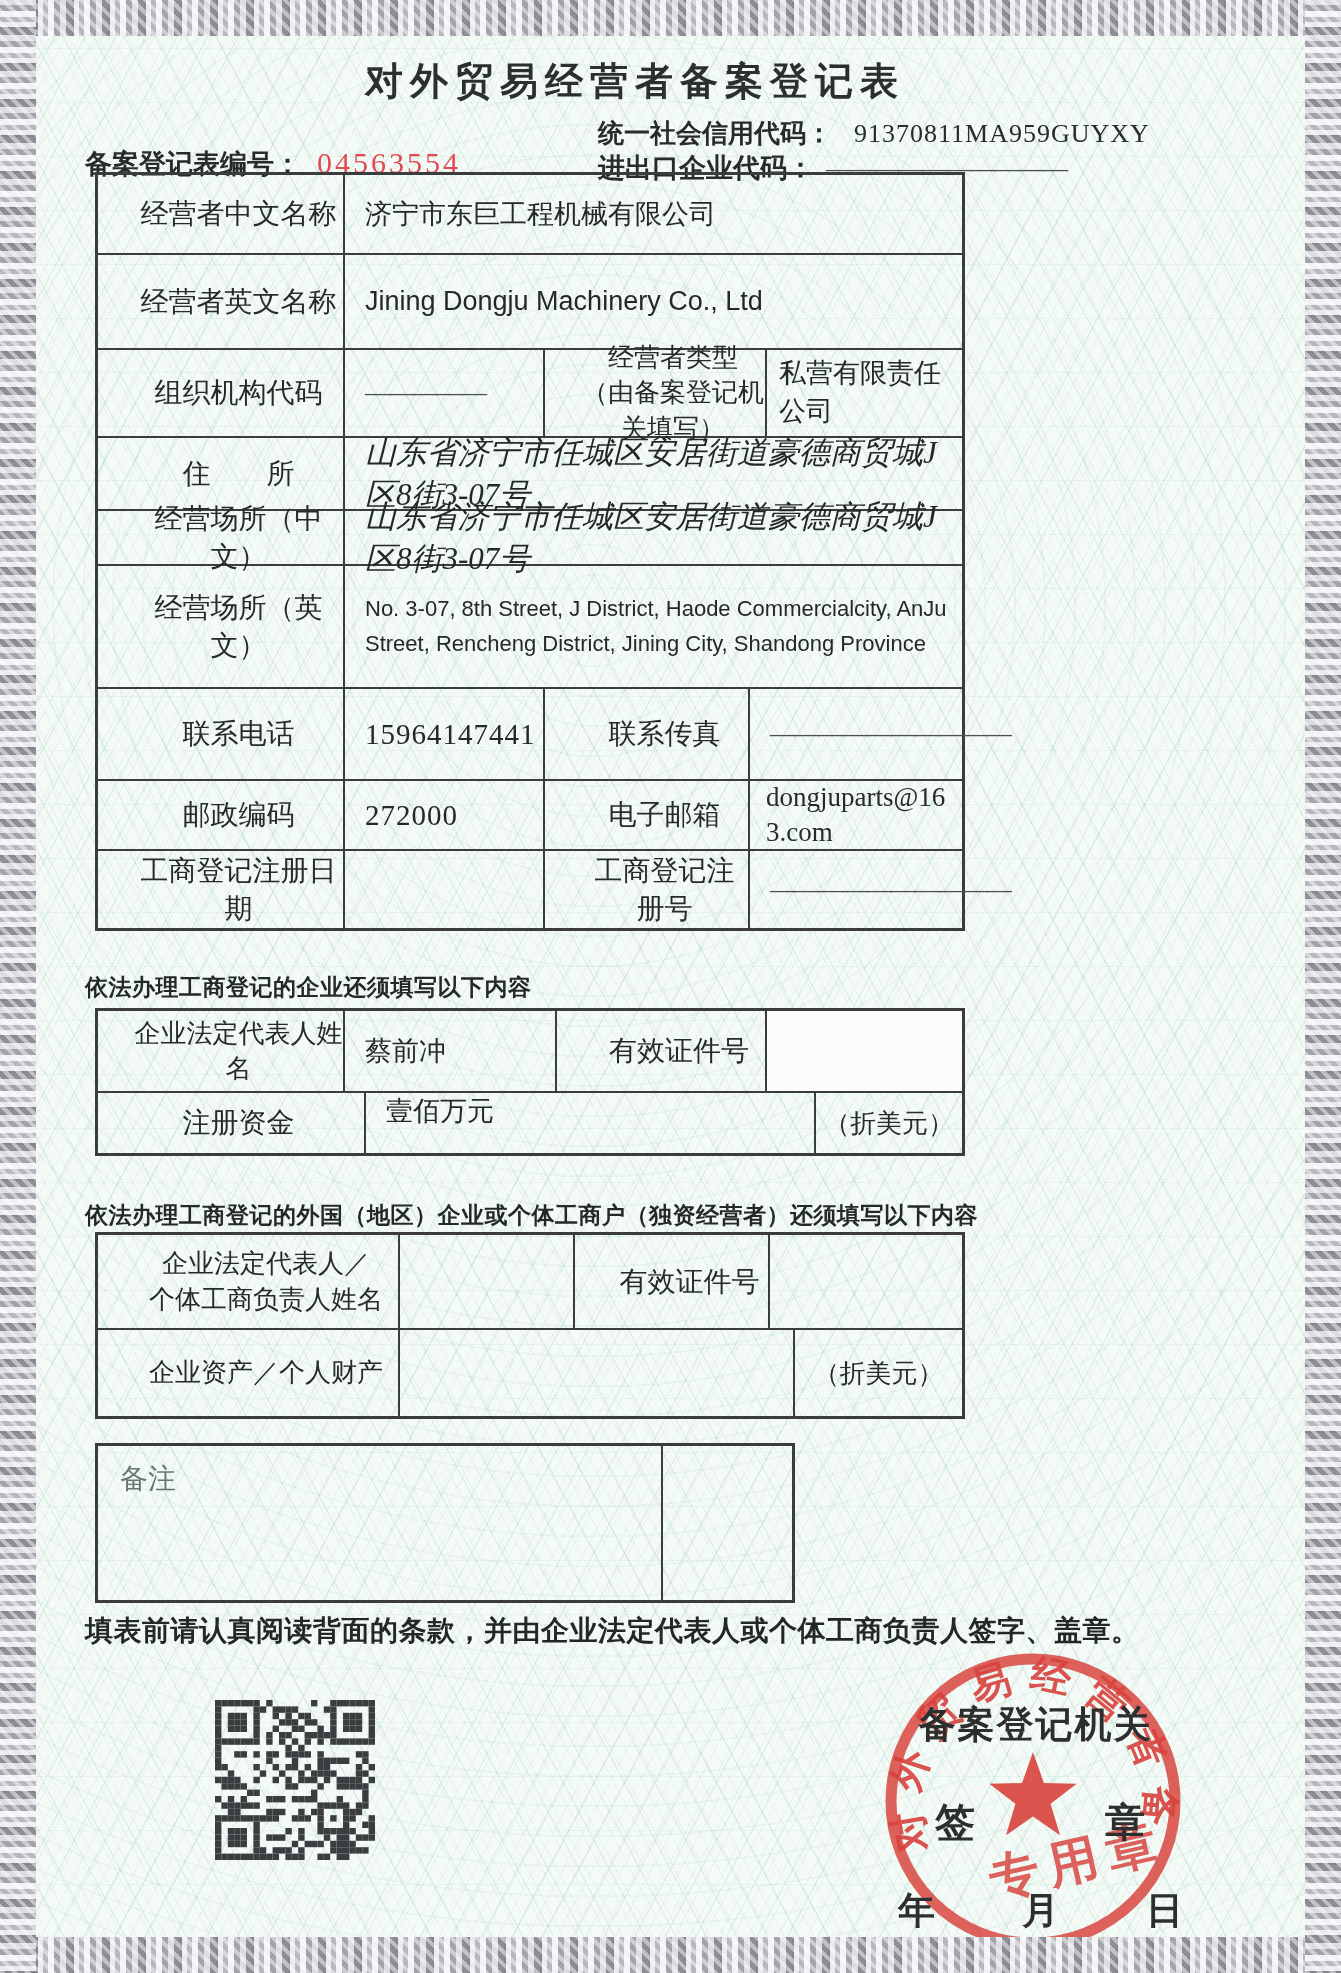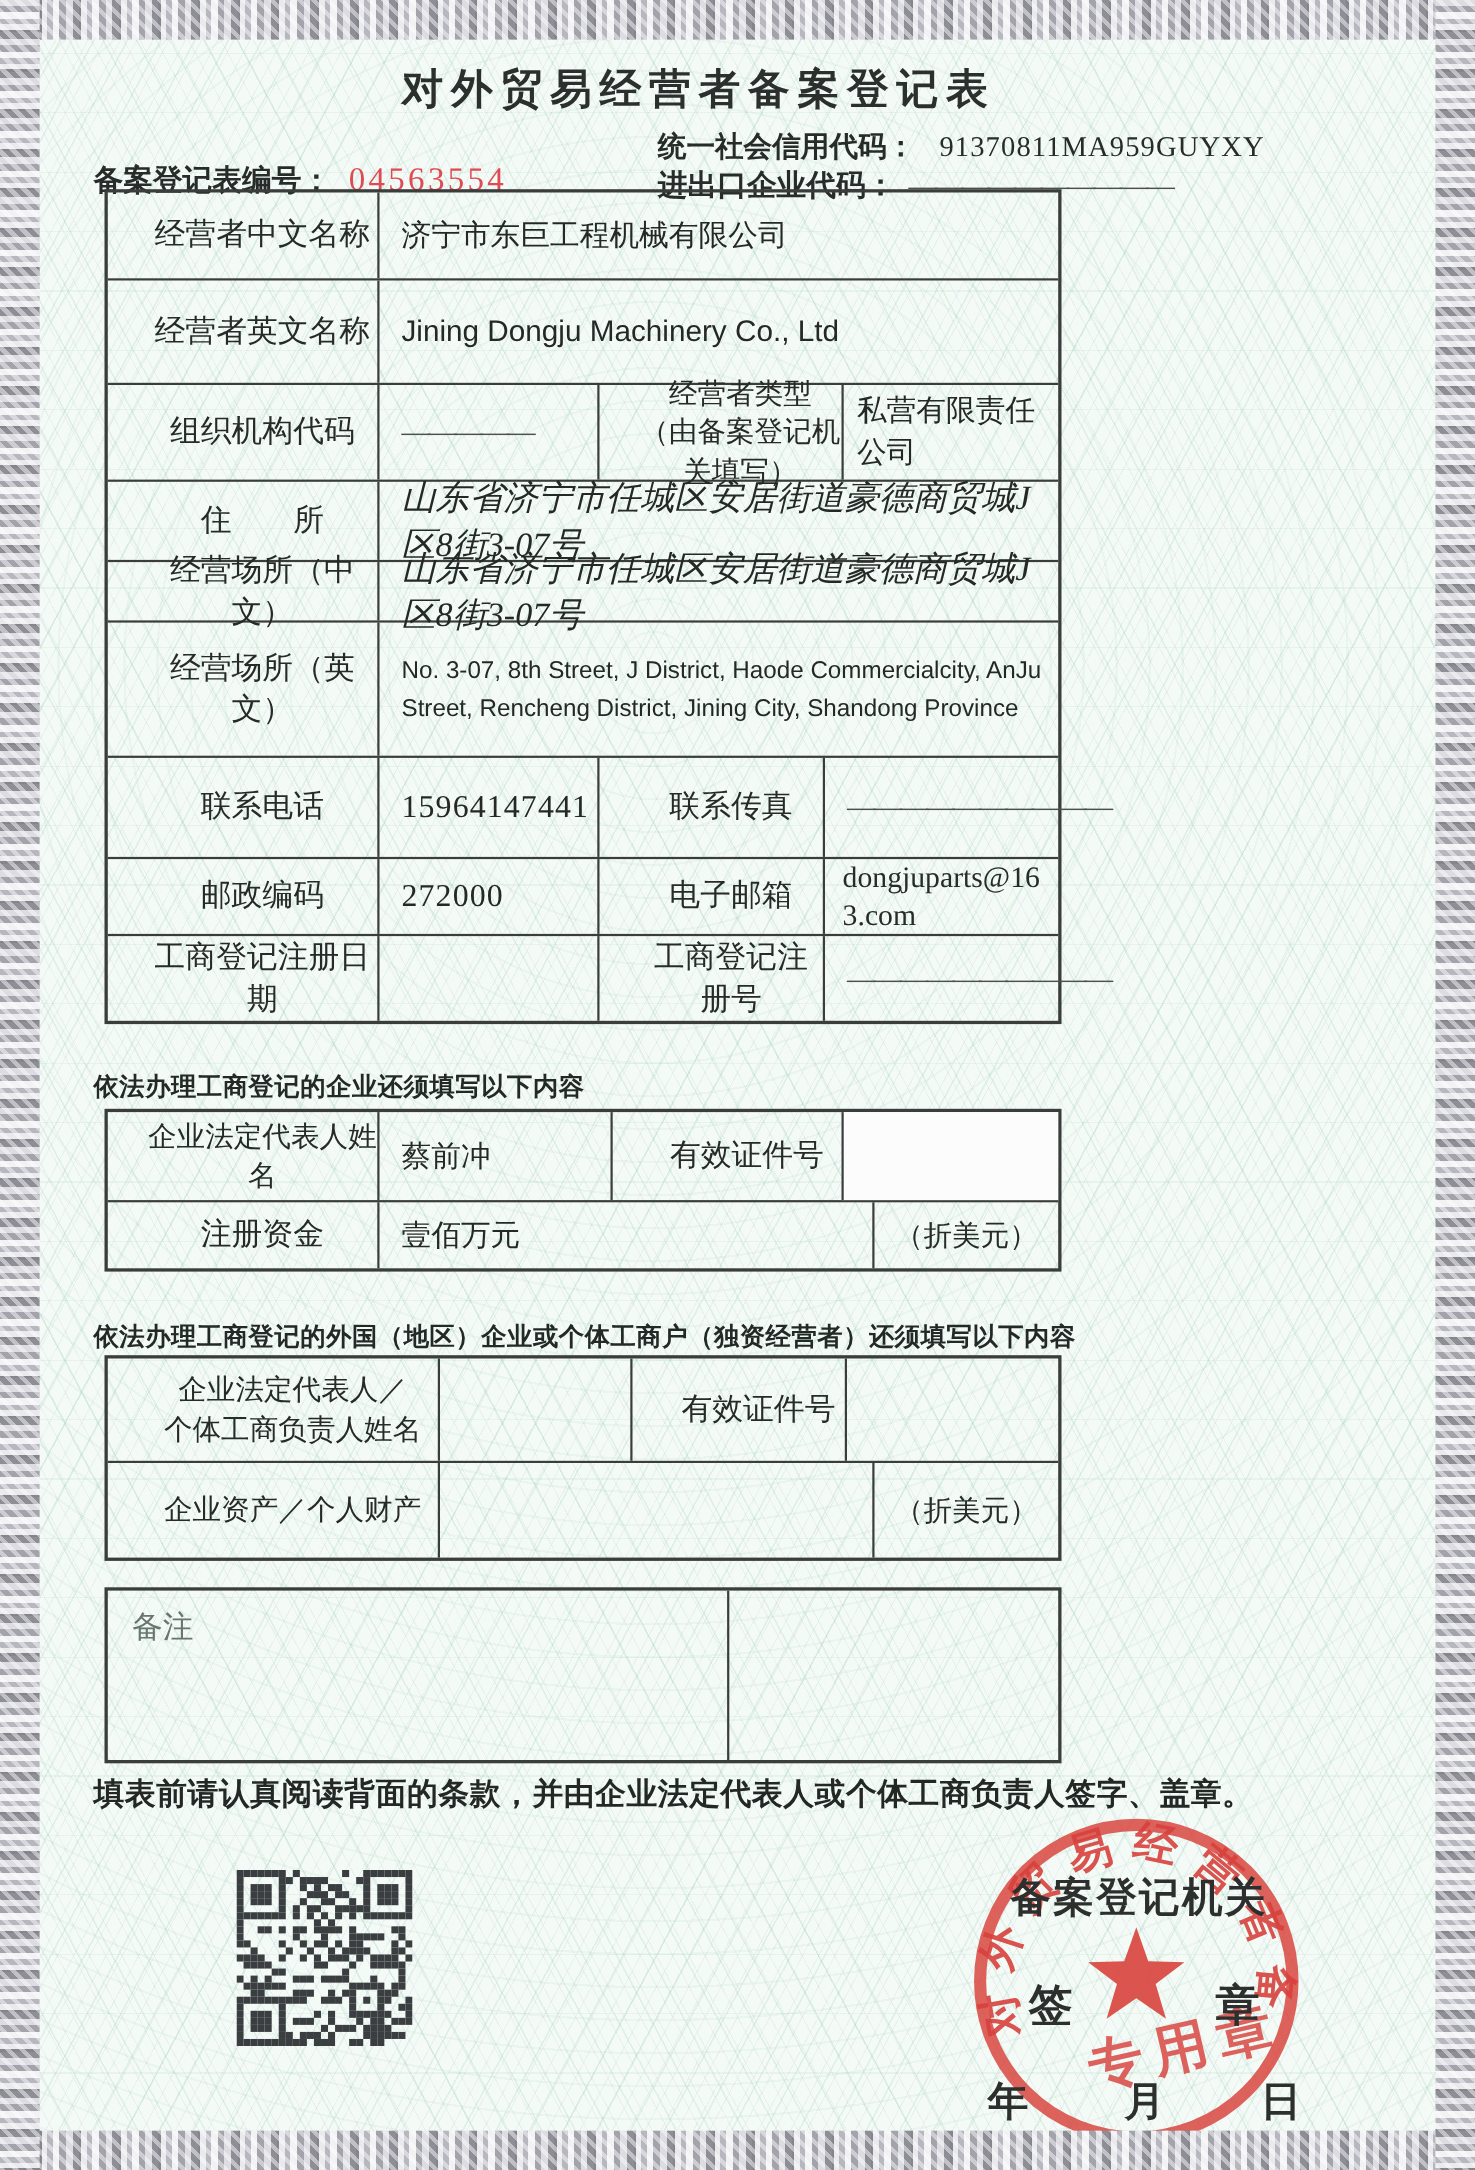--- a/index.html
+++ b/index.html
@@ -37,36 +37,36 @@
   .ie-line .lbl{font-size:27px;font-weight:700;text-align:center;}
   
   .tbl{position:absolute;left:95px;width:870px;border:3px solid #3a3d3c;box-sizing:border-box;z-index:1;}
   .trow{display:flex;width:100%;box-sizing:border-box;}
   .trow + .trow{border-top:2px solid #3a3d3c;}
   .tc{box-sizing:border-box;display:flex;align-items:center;min-width:0;padding-left:36px;}
   .tc + .tc{border-left:2px solid #3a3d3c;}
   .lab{justify-content:center;text-align:center;font-size:28px;color:#262a29;flex-direction:column;line-height:1.35;}
   .lab-sm{font-size:26px;}
   .val{padding-left:20px;font-size:27px;color:#242827;}
-  .topleft{align-items:flex-start;padding-top:12px;}
+  .topleft{align-items:flex-start;margin-left:21px;}
   .w245{width:245px;flex:none}.w200{width:200px;flex:none}.w222{width:222px;flex:none}.w205{width:205px;flex:none}
   .w212{width:212px;flex:none}.w210{width:210px;flex:none}.w450{width:450px;flex:none}.w300{width:300px;flex:none}
   .w175{width:175px;flex:none}.w195{width:195px;flex:none}.w395{width:395px;flex:none}
   .fx{flex:1}
   .en-name{font-family:"Liberation Sans","DejaVu Sans",sans-serif;font-size:27px;}
   .en-addr{font-family:"Liberation Sans","DejaVu Sans",sans-serif;font-size:22px;line-height:1.55;padding:8px 14px 8px 20px;}
   .addr{font-size:31px;font-style:italic;}
   .num{font-size:29px;letter-spacing:1px;}
   .dash{color:#4c4f4e;letter-spacing:-2px;font-size:26px;}
   .email{font-family:"Liberation Serif","DejaVu Serif",serif;font-size:27px;line-height:1.3;word-break:break-all;padding:6px 8px 6px 16px;}
   .note-cell{justify-content:center;font-size:26px;padding:0;}
   .redact{background:#fcfcfd;}
   .sec-h{position:absolute;left:85px;font-size:23px;font-weight:700;letter-spacing:.5px;color:#232927;z-index:1;margin:0;}
   
-  .remark{position:absolute;left:95px;top:1443px;width:870px;height:160px;border:3px solid #3a3d3c;box-sizing:border-box;z-index:1;}
+  .remark{position:absolute;left:95px;top:1443px;width:700px;height:160px;border:3px solid #3a3d3c;box-sizing:border-box;z-index:1;}
   .remark .divider{position:absolute;left:563px;top:0;bottom:0;width:2px;background:#3a3d3c;}
   .remark .rlabel{position:absolute;left:22px;top:14px;font-size:28px;color:#69766f;}
   .footer-note{position:absolute;left:85px;top:1612px;width:1200px;font-size:28px;font-weight:700;letter-spacing:.5px;color:#23282 7;color:#232827;z-index:1;}
   
   .qr{position:absolute;left:215px;top:1700px;width:160px;height:160px;z-index:2;}
   .stamp-svg{position:absolute;left:872px;top:1640px;z-index:2;}
   .stamp-authority{position:absolute;left:903px;top:1700px;width:265px;text-align:center;
       font-size:37px;font-weight:700;letter-spacing:2px;color:#2c2f2e;z-index:3;}
   .stamp-sign{position:absolute;left:935px;top:1795px;width:210px;display:flex;justify-content:space-between;
       font-size:40px;font-weight:700;color:#2c2f2e;z-index:3;}

